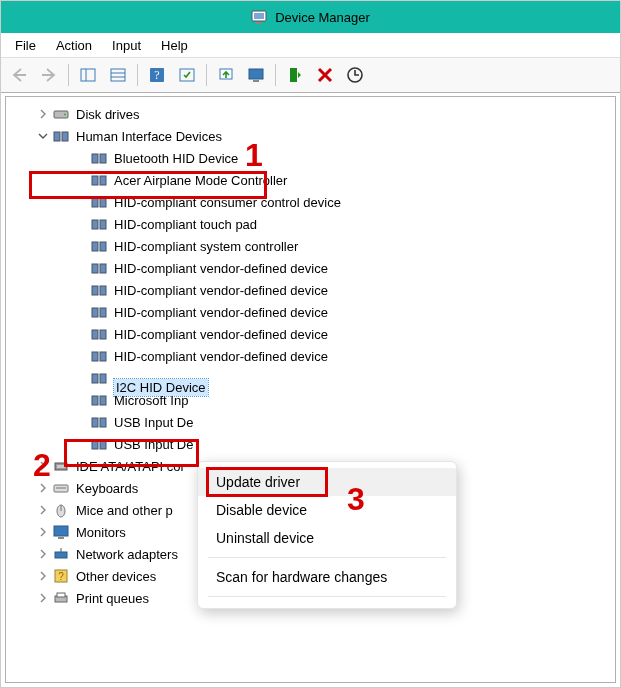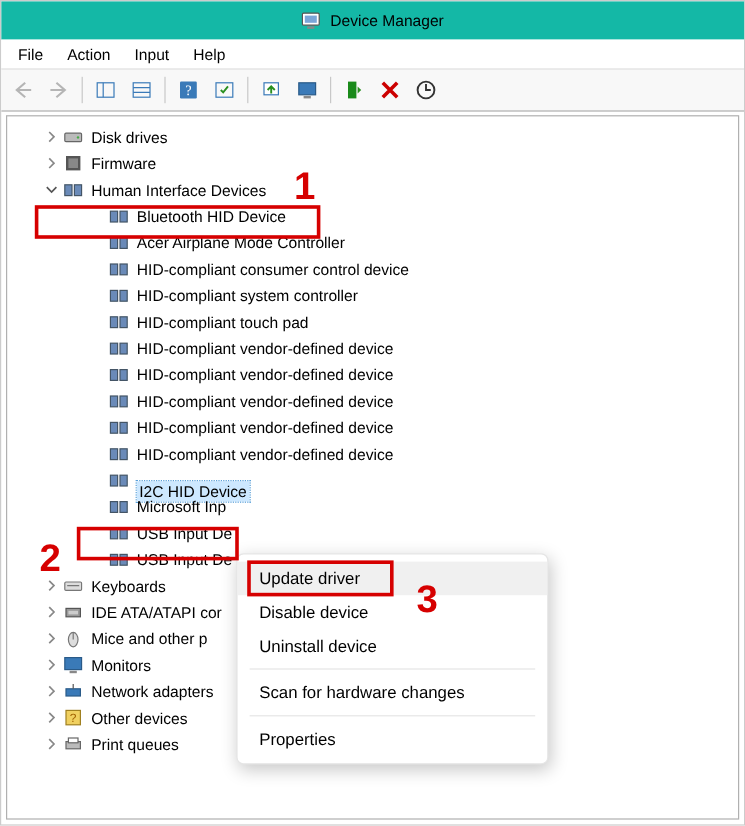--- a/index.html
+++ b/index.html
@@ -263,34 +263,20 @@
           <svg width="16" height="16">
             <rect x="1" y="5" width="14" height="7" rx="1" fill="#bbb" stroke="#666"></rect>
             <circle cx="12" cy="8.5" r="1" fill="#4a4"></circle>
           </svg>
         </span>
         <span class="label">Disk drives</span>
       </div>
       <div class="row depth-0 category">
         <span class="expander">
           <svg width="10" height="10" viewBox="0 0 10 10">
-            <path d="M3 1 L7 5 L3 9" stroke="#888" stroke-width="1.4" fill="none"></path>
-          </svg>
-        </span>
-        <span class="icon">
-          <svg width="16" height="16">
-            <rect x="2" y="2" width="12" height="12" fill="#555"></rect>
-            <rect x="4" y="4" width="8" height="8" fill="#888"></rect>
-          </svg>
-        </span>
-        <span class="label">Firmware</span>
-      </div>
-      <div class="row depth-0 category">
-        <span class="expander">
-          <svg width="10" height="10" viewBox="0 0 10 10">
             <path d="M1 3 L5 7 L9 3" stroke="#555" stroke-width="1.4" fill="none"></path>
           </svg>
         </span>
         <span class="icon">
           <svg width="16" height="16">
             <rect x="1" y="4" width="6" height="9" fill="#6a8ab8" stroke="#456"></rect>
             <rect x="9" y="4" width="6" height="9" fill="#6a8ab8" stroke="#456"></rect>
           </svg>
         </span>
         <span class="label">Human Interface Devices</span>
@@ -322,38 +308,38 @@
         </span>
         <span class="label">HID-compliant consumer control device</span>
       </div>
       <div class="row depth-1">
         <span class="icon">
           <svg width="16" height="16">
             <rect x="1" y="4" width="6" height="9" fill="#6a8ab8" stroke="#456"></rect>
             <rect x="9" y="4" width="6" height="9" fill="#6a8ab8" stroke="#456"></rect>
           </svg>
         </span>
+        <span class="label">HID-compliant touch pad</span>
+      </div>
+      <div class="row depth-1">
+        <span class="icon">
+          <svg width="16" height="16">
+            <rect x="1" y="4" width="6" height="9" fill="#6a8ab8" stroke="#456"></rect>
+            <rect x="9" y="4" width="6" height="9" fill="#6a8ab8" stroke="#456"></rect>
+          </svg>
+        </span>
         <span class="label">HID-compliant system controller</span>
       </div>
       <div class="row depth-1">
         <span class="icon">
           <svg width="16" height="16">
             <rect x="1" y="4" width="6" height="9" fill="#6a8ab8" stroke="#456"></rect>
             <rect x="9" y="4" width="6" height="9" fill="#6a8ab8" stroke="#456"></rect>
           </svg>
         </span>
-        <span class="label">HID-compliant touch pad</span>
-      </div>
-      <div class="row depth-1">
-        <span class="icon">
-          <svg width="16" height="16">
-            <rect x="1" y="4" width="6" height="9" fill="#6a8ab8" stroke="#456"></rect>
-            <rect x="9" y="4" width="6" height="9" fill="#6a8ab8" stroke="#456"></rect>
-          </svg>
-        </span>
         <span class="label">HID-compliant vendor-defined device</span>
       </div>
       <div class="row depth-1">
         <span class="icon">
           <svg width="16" height="16">
             <rect x="1" y="4" width="6" height="9" fill="#6a8ab8" stroke="#456"></rect>
             <rect x="9" y="4" width="6" height="9" fill="#6a8ab8" stroke="#456"></rect>
           </svg>
         </span>
         <span class="label">HID-compliant vendor-defined device</span>
@@ -413,48 +399,48 @@
         <span class="label">USB Input De</span>
       </div>
       <div class="row depth-1">
         <span class="icon">
           <svg width="16" height="16">
             <rect x="1" y="4" width="6" height="9" fill="#6a8ab8" stroke="#456"></rect>
             <rect x="9" y="4" width="6" height="9" fill="#6a8ab8" stroke="#456"></rect>
           </svg>
         </span>
         <span class="label">USB Input De</span>
+      </div>
+      <div class="row depth-0 category">
+        <span class="expander">
+          <svg width="10" height="10" viewBox="0 0 10 10">
+            <path d="M3 1 L7 5 L3 9" stroke="#888" stroke-width="1.4" fill="none"></path>
+          </svg>
+        </span>
+        <span class="icon">
+          <svg width="16" height="16">
+            <rect x="2" y="5" width="12" height="7" fill="#999" stroke="#555"></rect>
+            <rect x="4" y="7" width="8" height="3" fill="#ccc"></rect>
+          </svg>
+        </span>
+        <span class="label">IDE ATA/ATAPI cor</span>
       </div>
       <div class="row depth-0 category">
         <span class="expander">
           <svg width="10" height="10" viewBox="0 0 10 10">
             <path d="M3 1 L7 5 L3 9" stroke="#888" stroke-width="1.4" fill="none"></path>
           </svg>
         </span>
         <span class="icon">
           <svg width="16" height="16">
             <rect x="1" y="5" width="14" height="7" rx="1" fill="#ddd" stroke="#777"></rect>
             <line x1="3" y1="8" x2="13" y2="8" stroke="#777"></line>
           </svg>
         </span>
         <span class="label">Keyboards</span>
-      </div>
-      <div class="row depth-0 category">
-        <span class="expander">
-          <svg width="10" height="10" viewBox="0 0 10 10">
-            <path d="M3 1 L7 5 L3 9" stroke="#888" stroke-width="1.4" fill="none"></path>
-          </svg>
-        </span>
-        <span class="icon">
-          <svg width="16" height="16">
-            <rect x="2" y="5" width="12" height="7" fill="#999" stroke="#555"></rect>
-            <rect x="4" y="7" width="8" height="3" fill="#ccc"></rect>
-          </svg>
-        </span>
-        <span class="label">IDE ATA/ATAPI cor</span>
       </div>
       <div class="row depth-0 category">
         <span class="expander">
           <svg width="10" height="10" viewBox="0 0 10 10">
             <path d="M3 1 L7 5 L3 9" stroke="#888" stroke-width="1.4" fill="none"></path>
           </svg>
         </span>
         <span class="icon">
           <svg width="16" height="16">
             <ellipse cx="8" cy="9" rx="4" ry="6" fill="#ddd" stroke="#777"></ellipse>
@@ -522,21 +508,20 @@
     </div>
 </div>
 
 <div class="ctxmenu">
   <div class="ctxitem hover"><span>Update driver</span></div>
   <div class="ctxitem"><span>Disable device</span></div>
   <div class="ctxitem"><span>Uninstall device</span></div>
   <div class="ctxsep"></div>
   <div class="ctxitem"><span>Scan for hardware changes</span></div>
   <div class="ctxsep"></div>
-  <div class="ctxitem"><span>Properties</span></div>
 </div>
 
 <div class="annot-box" style="left:28px; top:170px; width:238px; height:28px;"></div>
 <div class="annot-num" style="left:244px; top:136px;">1</div>
 
 <div class="annot-box" style="left:63px; top:438px; width:135px; height:28px;"></div>
 <div class="annot-num" style="left:32px; top:446px;">2</div>
 
 <div class="annot-box" style="left:205px; top:466px; width:122px; height:30px;"></div>
 <div class="annot-num" style="left:346px; top:480px;">3</div>

